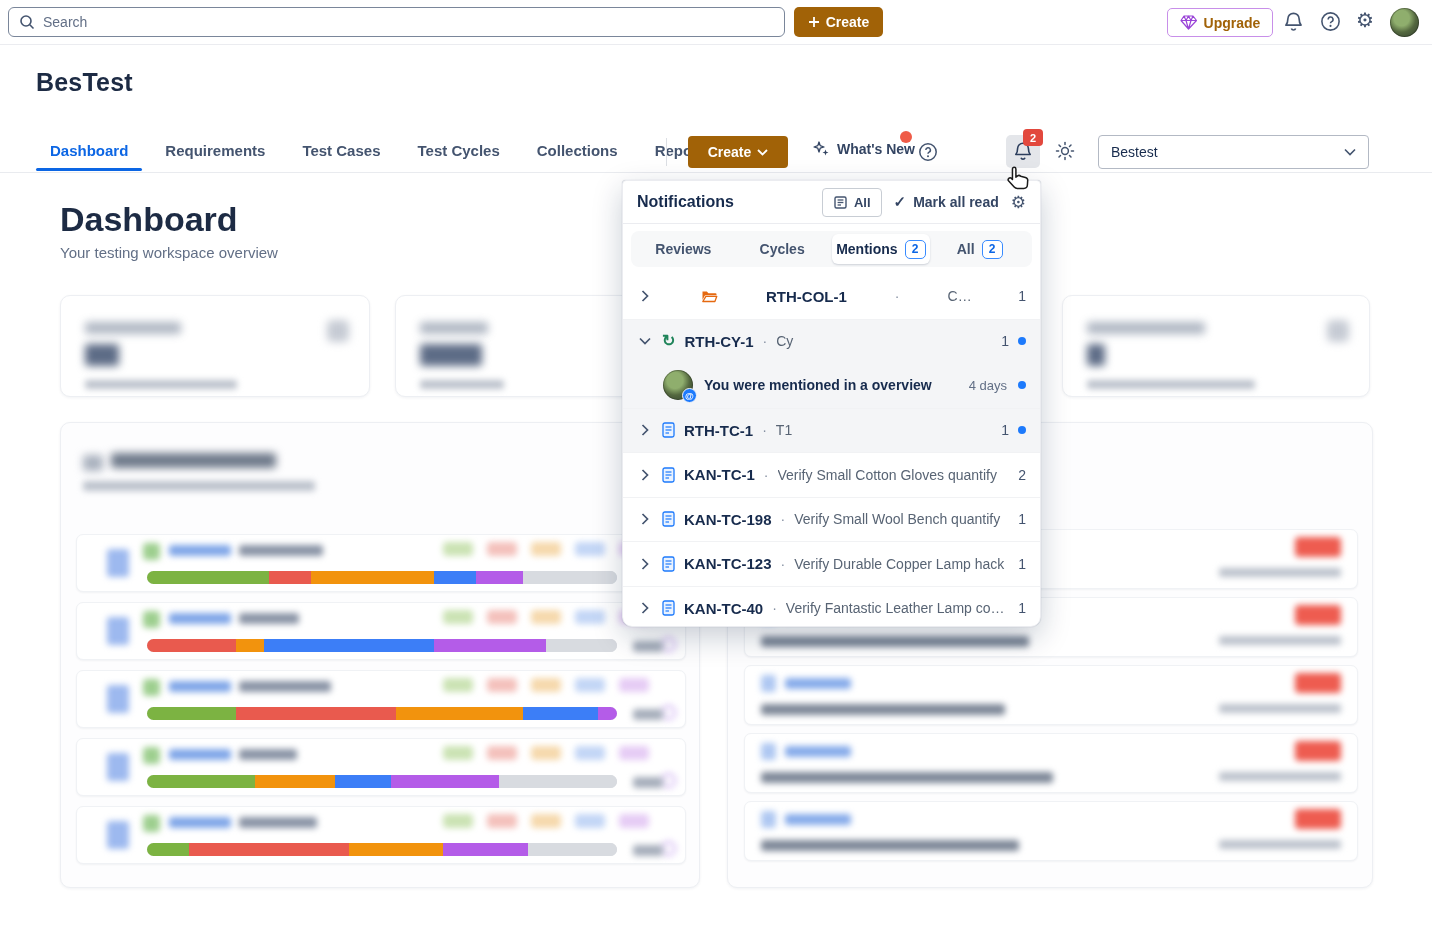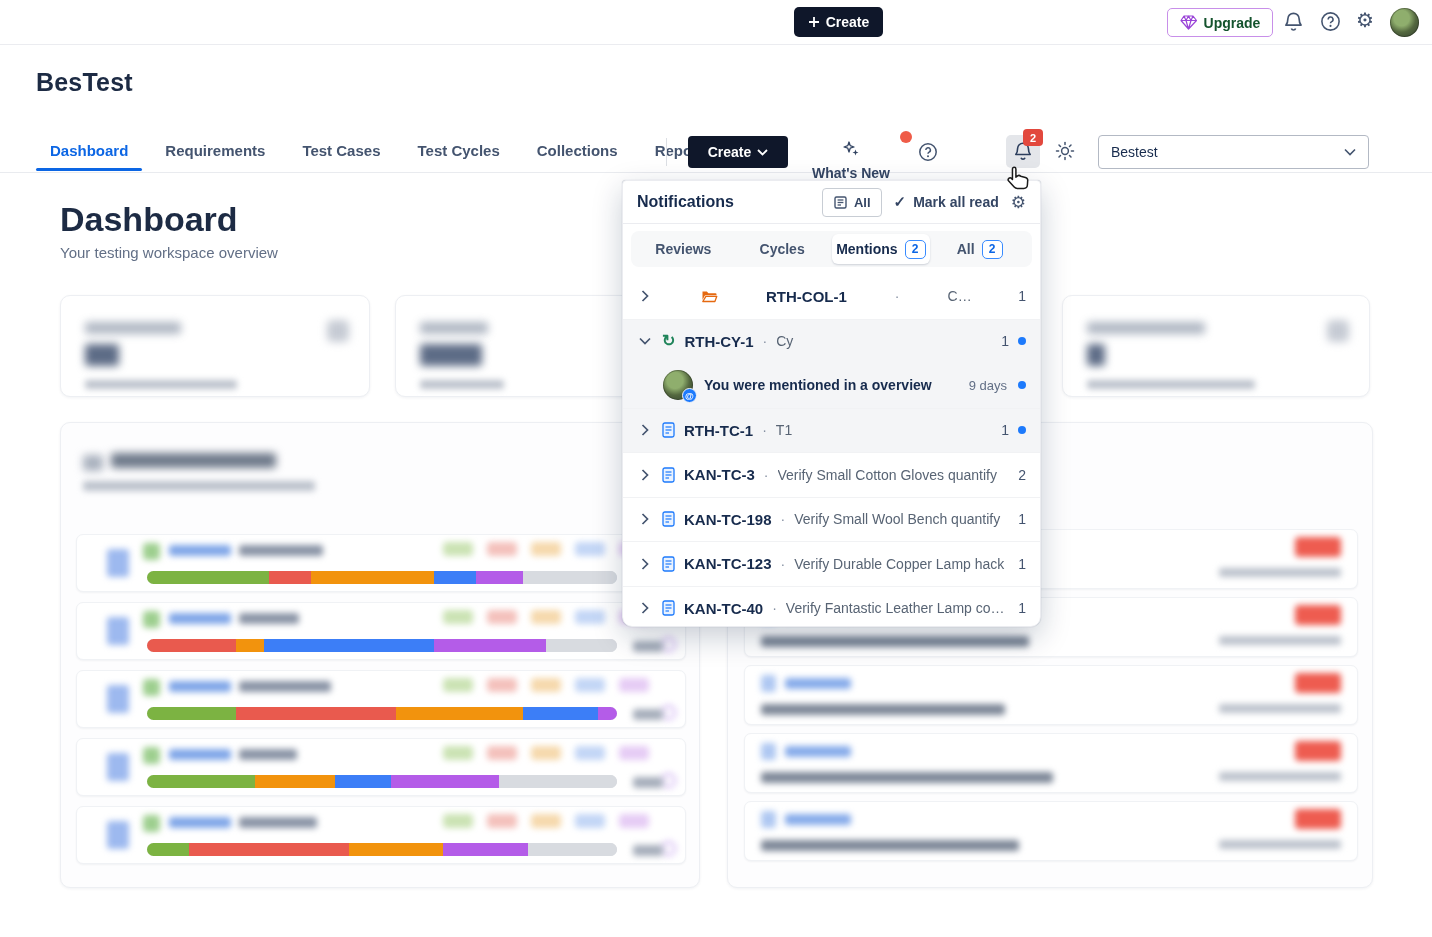--- a/index.html
+++ b/index.html
@@ -5,40 +5,40 @@
   * { margin:0; padding:0; box-sizing:border-box; }
   html,body { background:#fff; }
   body { font-family:"Liberation Sans", sans-serif; color:#172B4D; }
   .screen { position:relative; width:1432px; height:937px; background:#fff; overflow:hidden; }
 
   
   .topbar { position:absolute; left:0; top:0; width:1432px; height:45px; background:#fff; border-bottom:1px solid #EBECF0; }
   .search-box { position:absolute; left:8px; top:7px; width:777px; height:30px; border:1px solid #7A869A; border-radius:6px; display:flex; align-items:center; padding:0 10px; gap:8px; background:#fff; }
   .search-box input { border:none; outline:none; flex:1; font-size:14px; color:#44546F; font-family:"Liberation Sans",sans-serif; background:transparent; }
   .search-box input::placeholder { color:#626F86; }
-  .btn-blue { background:#0f172a; color:#fff; border:none; border-radius:5px; font-size:14px; font-weight:700; display:flex; align-items:center; justify-content:center; gap:6px; cursor:pointer; font-family:"Liberation Sans",sans-serif; }
+  .btn-blue { background:#a16207; color:#fff; border:none; border-radius:5px; font-size:14px; font-weight:700; display:flex; align-items:center; justify-content:center; gap:6px; cursor:pointer; font-family:"Liberation Sans",sans-serif; }
   .create-top { position:absolute; left:794px; top:7px; width:89px; height:30px; }
-  .upgrade-btn { position:absolute; left:1167px; top:8px; width:106px; height:29px; border:1px solid #C88FE9; border-radius:5px; background:#fff; color:#14532d; font-size:14px; font-weight:700; display:flex; align-items:center; justify-content:center; gap:7px; cursor:pointer; }
+  .upgrade-btn { position:absolute; left:1167px; top:8px; width:106px; height:29px; border:1px solid #C88FE9; border-radius:5px; background:#fff; color:#a16207; font-size:14px; font-weight:700; display:flex; align-items:center; justify-content:center; gap:7px; cursor:pointer; }
   .icon-btn { background:none; border:none; cursor:pointer; color:#44546F; display:flex; align-items:center; justify-content:center; }
   .tb-bell { position:absolute; left:1283px; top:11px; }
   .tb-help { position:absolute; left:1320px; top:11px; }
   .tb-gear { position:absolute; left:1356px; top:9px; font-size:20px; line-height:22px; }
   .avatar { border-radius:50%; background:radial-gradient(circle at 40% 35%, #8fae6d 0 30%, #54683f 55%, #2e3b2c 100%); box-shadow:inset 0 0 0 1px rgba(0,0,0,.25); }
   .tb-avatar { position:absolute; left:1390px; top:8px; width:29px; height:29px; }
 
   
   .ws-title { position:absolute; left:36px; top:68px; font-size:25px; font-weight:700; color:#1D2B44; letter-spacing:.2px; }
   .tabs { position:absolute; left:50px; top:138px; height:35px; display:flex; gap:37px; align-items:flex-start; }
   .tab { font-size:15px; font-weight:700; color:#44546F; background:none; border:none; cursor:pointer; padding:4px 0 12px; position:relative; font-family:"Liberation Sans",sans-serif; }
   .tab.active { color:#0C66E4; }
   .tab.active::after { content:""; position:absolute; left:-14px; right:-14px; bottom:0; height:3px; background:#0C66E4; border-radius:2px; }
   .tabs-rule { position:absolute; left:0; top:172px; width:1432px; height:1px; background:#E9EBEF; }
   .v-div { position:absolute; left:666px; top:138px; width:1px; height:28px; background:#DCDFE4; }
   .create-dd { position:absolute; left:688px; top:136px; width:100px; height:32px; border-radius:4px; }
-  .whats-new { position:absolute; left:812px; top:140px; display:flex; align-items:center; gap:7px; background:none; border:none; cursor:pointer; font-size:14px; font-weight:700; color:#344563; font-family:"Liberation Sans",sans-serif;flex-direction:column; }
+  .whats-new { position:absolute; left:812px; top:140px; display:flex; align-items:center; gap:7px; background:none; border:none; cursor:pointer; font-size:14px; font-weight:700; color:#344563; font-family:"Liberation Sans",sans-serif; }
   .wn-dot { position:absolute; left:900px; top:131px; width:12px; height:12px; border-radius:50%; background:#EF5C48; }
   .tl-help { position:absolute; left:918px; top:142px; }
   .bell-btn { position:absolute; left:1006px; top:135px; width:34px; height:33px; border-radius:5px; background:#E4E6EA; border:none; cursor:pointer; display:flex; align-items:center; justify-content:center; color:#2C3E5D; }
   .bell-badge { position:absolute; left:1023px; top:129px; min-width:20px; height:17px; border-radius:4px; background:#E2483D; color:#fff; font-size:11px; font-weight:700; display:flex; align-items:center; justify-content:center; padding:0 4px; }
   .sun-btn { position:absolute; left:1055px; top:141px; }
   .proj-select { position:absolute; left:1098px; top:135px; width:271px; height:34px; border:1px solid #B3B9C4; border-radius:4px; background:#fff; display:flex; align-items:center; justify-content:space-between; padding:0 12px; font-size:14px; color:#172B4D; cursor:pointer; }
 
   
   .page-title { position:absolute; left:60px; top:200px; font-size:34px; font-weight:700; color:#1D2B44; }
   .page-sub { position:absolute; left:60px; top:244px; font-size:15px; color:#626F86; }
@@ -112,20 +112,27 @@
   .refresh-ico { color:#1F845A; font-weight:700; font-size:16px; line-height:16px; }
 
   .cursor { position:absolute; left:1004px; top:164px; z-index:60; pointer-events:none; }
 </style>
 </head>
 <body>
 
 <div class="screen">
 
   <header class="topbar">
+    <div class="search-box">
+      <svg width="16" height="16" viewBox="0 0 16 16">
+          <circle cx="7" cy="7" r="5" fill="none" stroke="#44546F" stroke-width="1.6"></circle>
+          <line x1="10.8" y1="10.8" x2="14.5" y2="14.5" stroke="#44546F" stroke-width="1.6"></line>
+        </svg>
+      <input placeholder="Search" style="">
+    </div>
     <button class="btn-blue create-top">
       <svg width="12" height="12" viewBox="0 0 12 12">
           <path d="M6 1v10M1 6h10" stroke="#fff" stroke-width="1.8"></path>
         </svg>
       <span>Create</span>
     </button>
     <button class="upgrade-btn">
       <svg width="17" height="15" viewBox="0 0 17 15">
           <path d="M4 1h9l3.5 4.5L8.5 14 1 5.5z M1 5.5h15 M4 1l2 4.5L8.5 1l2.5 4.5L13 1 M6 5.5l2.5 8.5 2.5-8.5" fill="none" stroke="#9A44D8" stroke-width="1.2" stroke-linejoin="round"></path>
         </svg>
@@ -448,21 +455,21 @@
       <span class="ncount">1</span>
       <span class="bluedot"></span>
     </div>
 
     <div class="nchild">
       <span class="nchild-av">
         <span class="avatar" style="display:block; width:30px; height:30px;"></span>
         <span class="at-badge">@</span>
       </span>
       <span class="nchild-text">You were mentioned in a overview</span>
-      <span class="ntime">9 days</span>
+      <span class="ntime">4 days</span>
       <span class="bluedot"></span>
     </div>
 
     <div class="nrow unread">
       <span class="chev">
           <svg width="8" height="12" viewBox="0 0 8 12">
             <path d="M1.5 1l5 5-5 5" fill="none" stroke="#44546F" stroke-width="1.7"></path>
           </svg>
         </span>
       <svg width="13" height="16" viewBox="0 0 13 16">
@@ -483,21 +490,21 @@
           <svg width="8" height="12" viewBox="0 0 8 12">
             <path d="M1.5 1l5 5-5 5" fill="none" stroke="#44546F" stroke-width="1.7"></path>
           </svg>
         </span>
       <svg width="13" height="16" viewBox="0 0 13 16">
           <rect x="1" y="1" width="11" height="14" rx="1.8" fill="#E9F2FF" stroke="#1D7AFC" stroke-width="1.3"></rect>
           <line x1="3.5" y1="5" x2="9.5" y2="5" stroke="#1D7AFC" stroke-width="1.2"></line>
           <line x1="3.5" y1="8" x2="9.5" y2="8" stroke="#1D7AFC" stroke-width="1.2"></line>
           <line x1="3.5" y1="11" x2="7" y2="11" stroke="#1D7AFC" stroke-width="1.2"></line>
         </svg>
-      <span class="nkey">KAN-TC-3</span>
+      <span class="nkey">KAN-TC-1</span>
       <span class="nsep">·</span>
       <span class="nsum">Verify Small Cotton Gloves quantify</span>
       <span class="ncount">2</span>
     </div>
     <div class="nrow">
       <span class="chev">
           <svg width="8" height="12" viewBox="0 0 8 12">
             <path d="M1.5 1l5 5-5 5" fill="none" stroke="#44546F" stroke-width="1.7"></path>
           </svg>
         </span>

